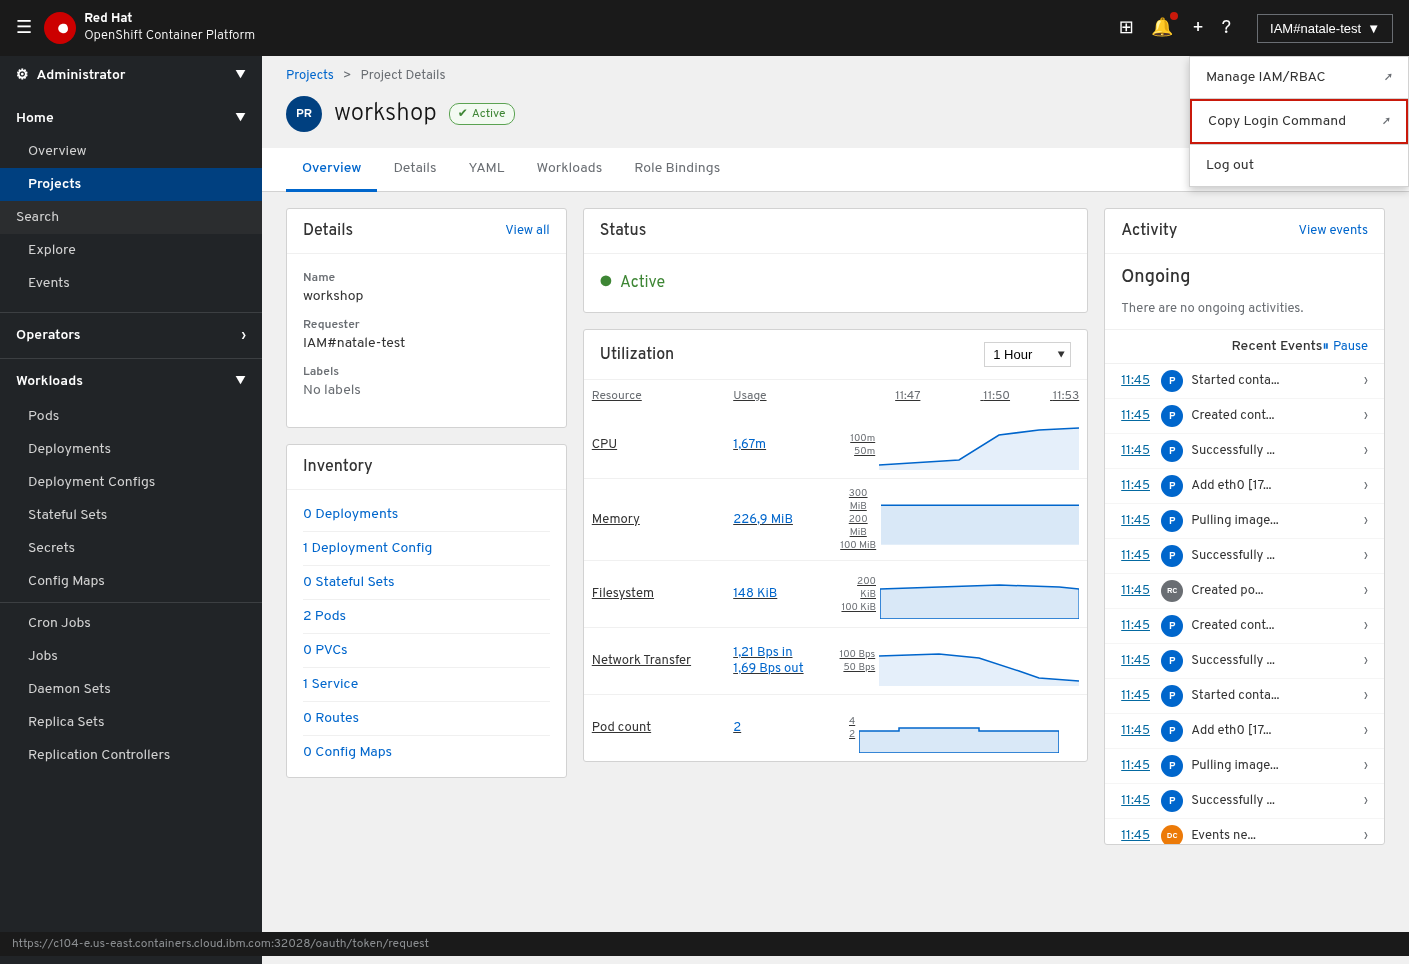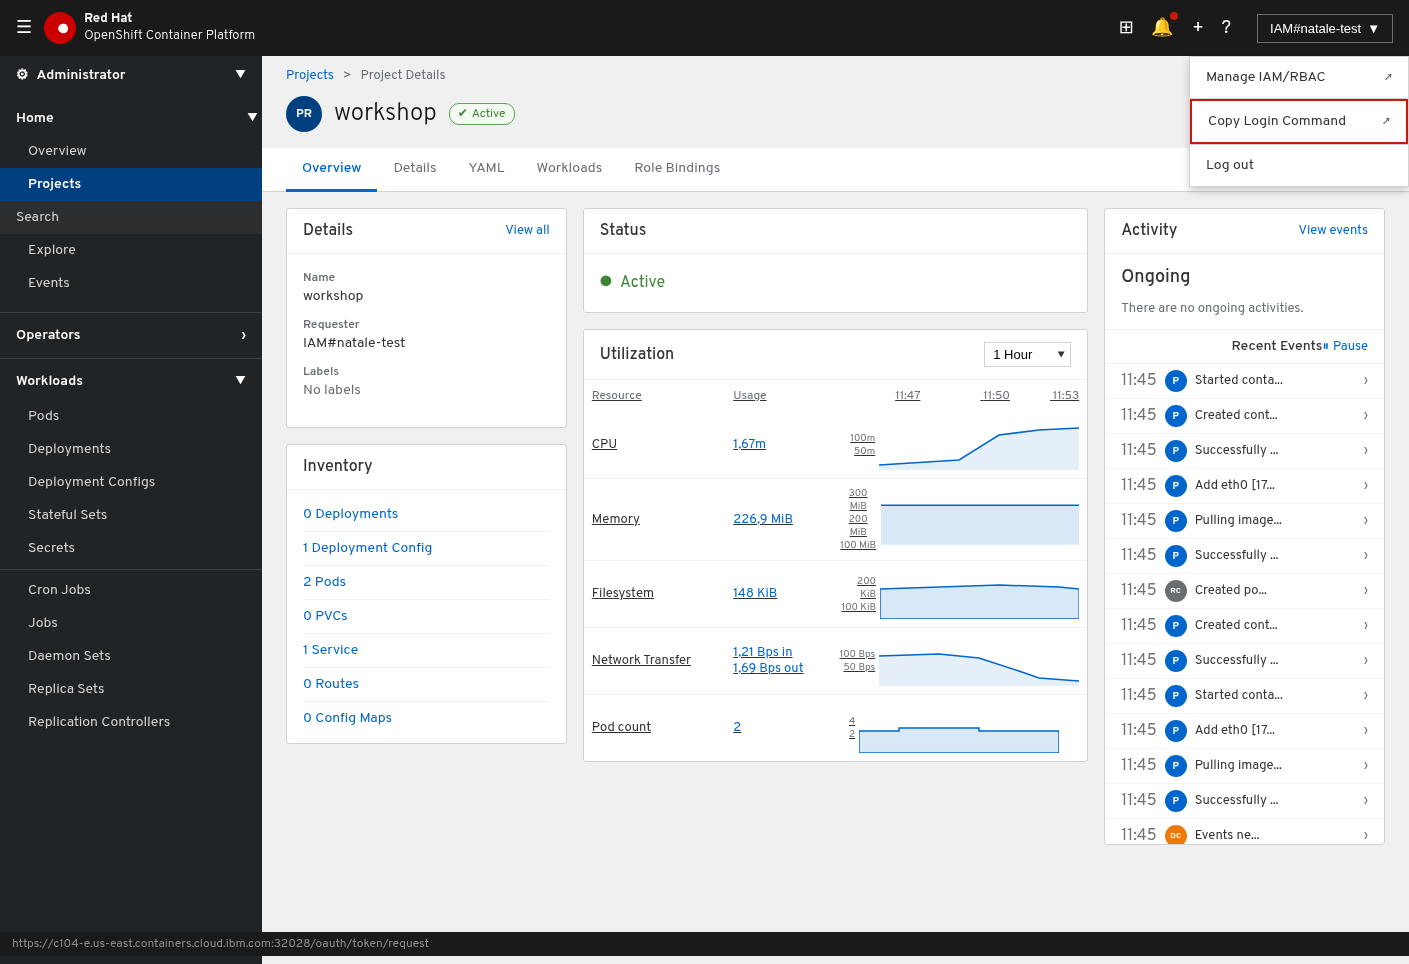--- a/index.html
+++ b/index.html
@@ -80,21 +80,21 @@
       display: flex;
       align-items: center;
       justify-content: space-between;
       padding: 10px 16px;
       font-size: 14px;
       font-weight: 600;
       color: #fff;
       cursor: pointer;
     }
     .sidebar-item {
-      padding: 8px 4px 8px 28px;
+      padding: 8px 16px 8px 28px;
       font-size: 14px;
       color: #d2d2d2;
       cursor: pointer;
       display: flex;
       align-items: center;
     }
     .sidebar-item.active { background: #004080; color: #fff; font-weight: 600; }
     .sidebar-item.search-item { padding-left: 16px; background: #2b2d2f; }
     .sidebar-divider { border-bottom: 1px solid #3c3f42; margin: 4px 0; }
 
@@ -272,21 +272,21 @@
     .events-label { font-size: 14px; font-weight: 500; }
     .pause-btn { display: flex; align-items: center; gap: 4px; color: #0066cc; cursor: pointer; font-size: 13px; }
     .event-item {
       display: flex;
       align-items: center;
       padding: 6px 16px;
       border-bottom: 1px solid #f5f5f5;
       gap: 8px;
       font-size: 13px;
     }
-    .event-time { color: #737373; font-size: 16px; min-width: 32px; }
+    .event-time { color: #0369a1; font-size: 13px; min-width: 32px; text-decoration: underline; }
     .event-badge {
       width: 22px;
       height: 22px;
       border-radius: 50%;
       display: flex;
       align-items: center;
       justify-content: center;
       font-size: 10px;
       font-weight: 700;
       color: #fff;
@@ -414,20 +414,23 @@
   </div>
   <div class="sidebar-item">
     <span>Deployment Configs</span>
   </div>
   <div class="sidebar-item">
     <span>Stateful Sets</span>
   </div>
   <div class="sidebar-item">
     <span>Secrets</span>
   </div>
+  <div class="sidebar-item">
+    <span>Config Maps</span>
+  </div>
   <div class="sidebar-divider"></div>
   <div class="sidebar-item">
     <span>Cron Jobs</span>
   </div>
   <div class="sidebar-item">
     <span>Jobs</span>
   </div>
   <div class="sidebar-item">
     <span>Daemon Sets</span>
   </div>
@@ -491,20 +494,23 @@
       <div class="card">
         <div class="card-header">
           <span class="card-title">Inventory</span>
         </div>
         <div class="card-body" style="padding:8px 16px">
           <div class="inventory-item">
             <a>0 Deployments</a>
           </div>
           <div class="inventory-item">
             <a>1 Deployment Config</a>
+          </div>
+          <div class="inventory-item">
+            <a>0 Stateful Sets</a>
           </div>
           <div class="inventory-item">
             <a>2 Pods</a>
           </div>
           <div class="inventory-item">
             <a>0 PVCs</a>
           </div>
           <div class="inventory-item">
             <a>1 Service</a>
           </div>

